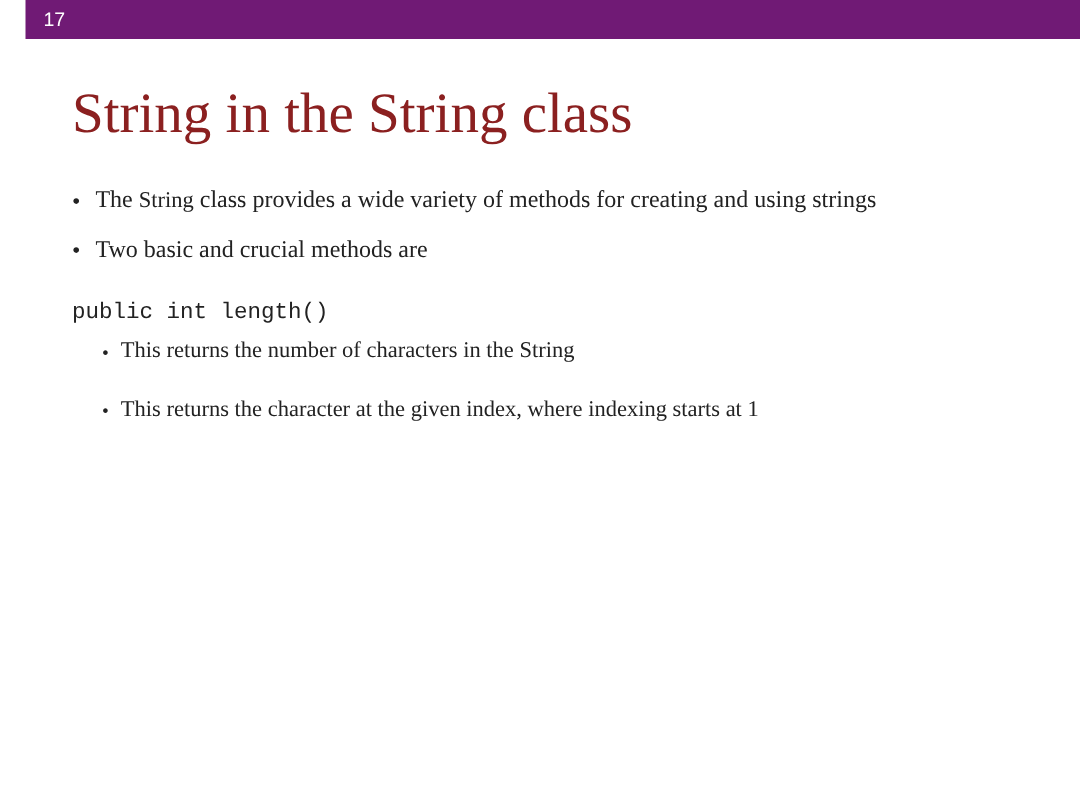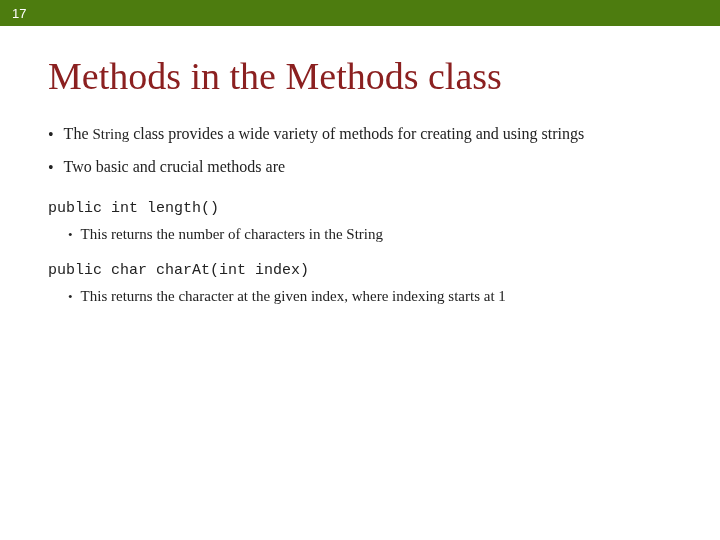--- a/index.html
+++ b/index.html
@@ -18,23 +18,24 @@
 
     .slide-container {
       width: 720px;
       height: 540px;
       background: #ffffff;
       display: flex;
       flex-direction: column;
     }
 
     .slide-header {
-      background-color: #4d7c0f;
+      background-color: #701a75;
       padding: 4px 12px;
       min-height: 24px;
+      margin-left: 17px;
     }
 
     .slide-number {
       color: #ffffff;
       font-size: 13px;
       font-family: Arial, sans-serif;
     }
 
     .slide-content {
       padding: 28px 48px 20px 48px;
@@ -112,21 +113,21 @@
 <body>
 
 <div class="slide-container">
 
   <div class="slide-header">
     <span class="slide-number">17</span>
   </div>
 
   <div class="slide-content">
 
-    <h1 class="slide-title">Methods in the Methods class</h1>
+    <h1 class="slide-title">String in the String class</h1>
 
     <ul class="bullet-list">
       <li class="bullet-item">
         <span class="bullet-dot">•</span>
         <span class="bullet-text">
           The <span class="code-text">String</span> class provides a wide variety of methods for creating and using strings
         </span>
       </li>
       <li class="bullet-item">
         <span class="bullet-dot">•</span>
@@ -135,22 +136,19 @@
     </ul>
 
     <div class="code-block">
       <span>public int length()</span>
     </div>
     <div class="sub-bullet">
       <span class="sub-bullet-dot">•</span>
       <span class="sub-bullet-text">This returns the number of characters in the String</span>
     </div>
 
-    <div class="code-block">
-      <span>public char charAt(int index)</span>
-    </div>
     <div class="sub-bullet">
       <span class="sub-bullet-dot">•</span>
       <span class="sub-bullet-text">This returns the character at the given index, where indexing starts at 1</span>
     </div>
 
   </div>
 </div>
 
 </body></html>

